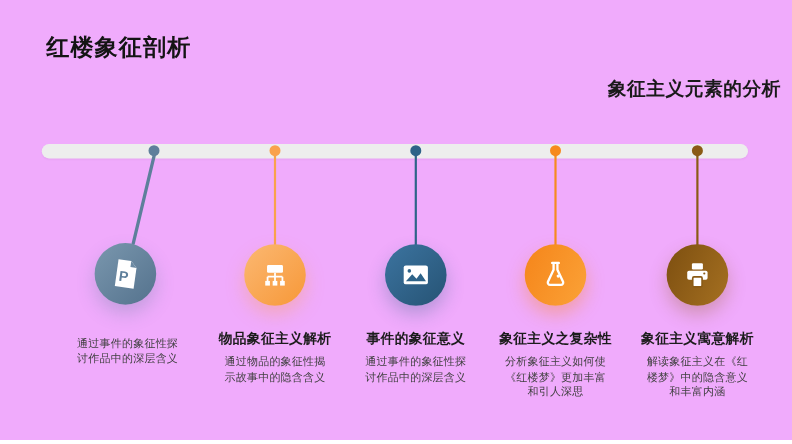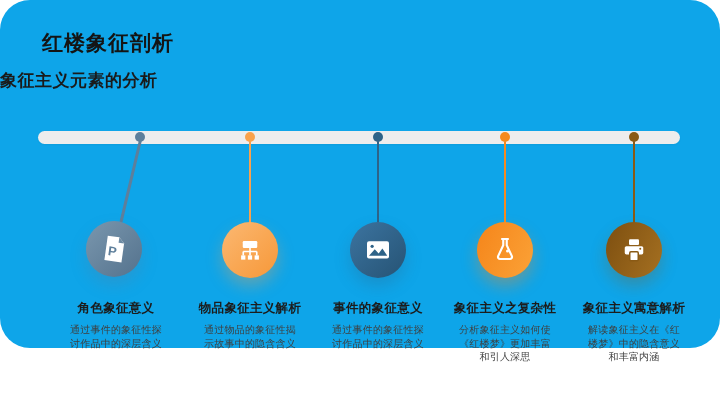--- a/index.html
+++ b/index.html
@@ -1,28 +1,28 @@
 <!DOCTYPE html>
 <html><head>
 <meta charset="utf-8">
 <style>
   html,body{margin:0;padding:0;}
   body{
     width:720px;height:404px;background:#ffffff;
     font-family:"Liberation Sans","DejaVu Sans",sans-serif;
     overflow:hidden;position:relative;
   }
-  .slide{position:absolute;inset:0;width:720px;height:348px;background:#0ea5e9;border-radius:30px;}
+  .slide{position:absolute;inset:0;width:720px;height:400px;background:#f0abfc;}
 
   .slide-title{
     position:absolute;left:42px;top:29px;margin:0;
     font-size:21px;font-weight:700;color:#141414;letter-spacing:1px;
   }
   .slide-subtitle{
-    position:absolute;left:0;right:10px;top:69px;margin:0;text-align:left;
+    position:absolute;left:0;right:10px;top:69px;margin:0;text-align:right;
     font-size:17px;font-weight:700;color:#1a1a1a;letter-spacing:0.5px;
   }
 
   .timeline-bar{
     position:absolute;left:38px;top:131px;width:642px;height:13px;
     border-radius:7px;background:#ededed;
     box-shadow:0 1px 2px rgba(0,0,0,0.05);
   }
 
   .item{position:absolute;top:0;width:150px;height:404px;}
@@ -86,21 +86,20 @@
     <div class="circle">
       <svg class="icon-svg" width="30" height="32" viewBox="0 0 24 26">
         <g transform="rotate(8 12 13)">
           <path d="M5.5 3 h9.5 l4.5 4.5 v15.5 h-14 z" fill="#ffffff"></path>
           <path d="M15 3 v4.5 h4.5 z" fill="#6c8aa3"></path>
           <text x="11" y="18.5" font-size="10.5" font-weight="bold" fill="#5E7F9B" text-anchor="middle" font-family="'Liberation Sans',sans-serif">P</text>
         </g>
       </svg>
     </div>
     <div class="texts">
-      <h3 class="item-title">角色象征意义</h3>
       <p class="item-desc">通过事件的象征性探讨作品中的深层含义</p>
     </div>
   </div>
 
   <div class="item item-1">
     <span class="string"></span>
     <span class="dot"></span>
     <div class="circle">
       <svg class="icon-svg" width="30" height="30" viewBox="0 0 24 24">
         <rect x="6.2" y="4.8" width="11.6" height="5.6" rx="1" fill="#ffffff"></rect>

